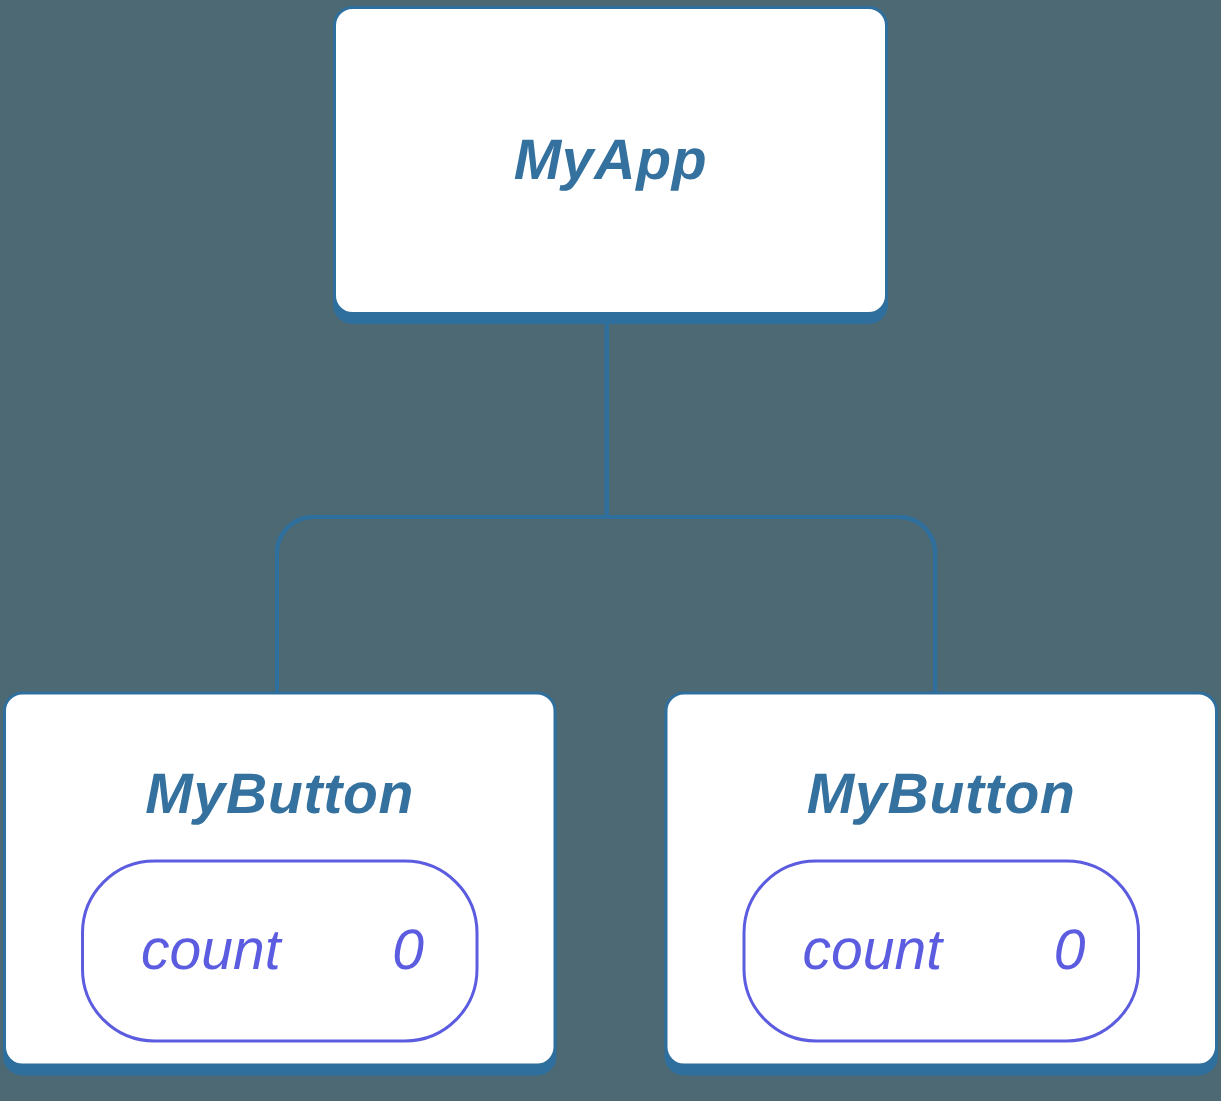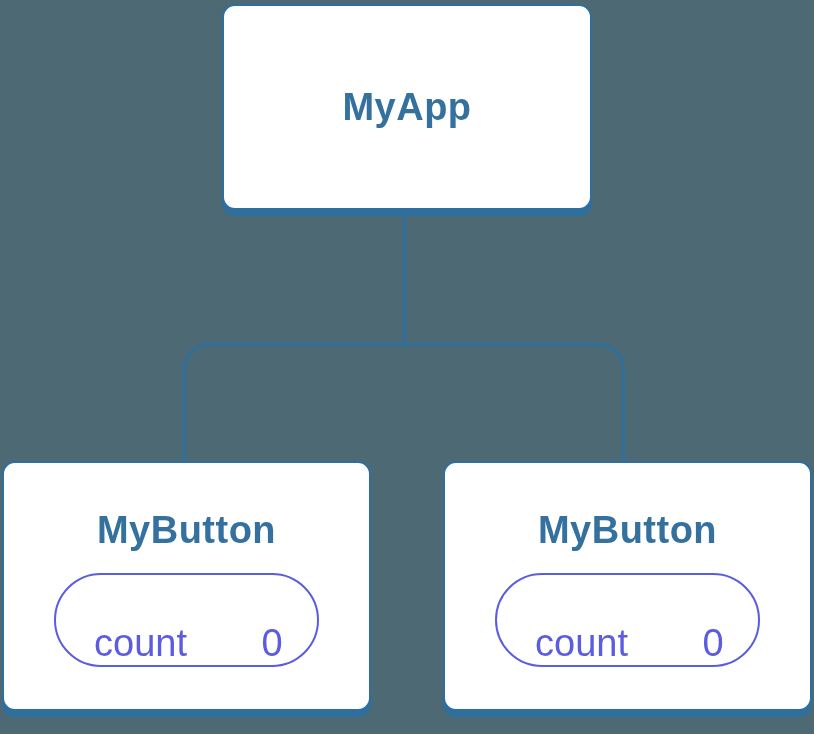--- a/index.html
+++ b/index.html
@@ -16,20 +16,21 @@
   .node {
     position: absolute;
     background: #ffffff;
     border: 2px solid #2e6f9e;
     border-radius: 13px;
     box-shadow: 0 6px 0 0 #2e6f9e;
     box-sizing: border-box;
     display: flex;
     flex-direction: column;
     align-items: center;
+    font-style: italic;
   }
   .node-label {
     color: #35719e;
     font-size: 38px;
     font-weight: bold;
     letter-spacing: 0.5px;
     line-height: 1;
   }
 
   #root-node {
@@ -60,26 +61,26 @@
     border-top: 3px solid #2e6f9e;
     border-left: 3px solid #2e6f9e;
     border-right: 3px solid #2e6f9e;
     border-radius: 26px 26px 0 0;
     background: transparent;
   }
 
   
   .state-pill {
     margin-top: 24px;
-    width: 265px; height: 94px;
+    width: 265px; height: 122px;
     box-sizing: border-box;
     border: 2px solid #5c5ce0;
     border-radius: 49px;
     display: flex;
-    align-items: flex-end;
+    align-items: center;
     color: #5c5ce0;
     font-size: 38px;
     background: #ffffff;
   }
   .state-key {
     flex: 0 0 169px;
     display: flex;
     align-items: center;
     justify-content: center;
   }

